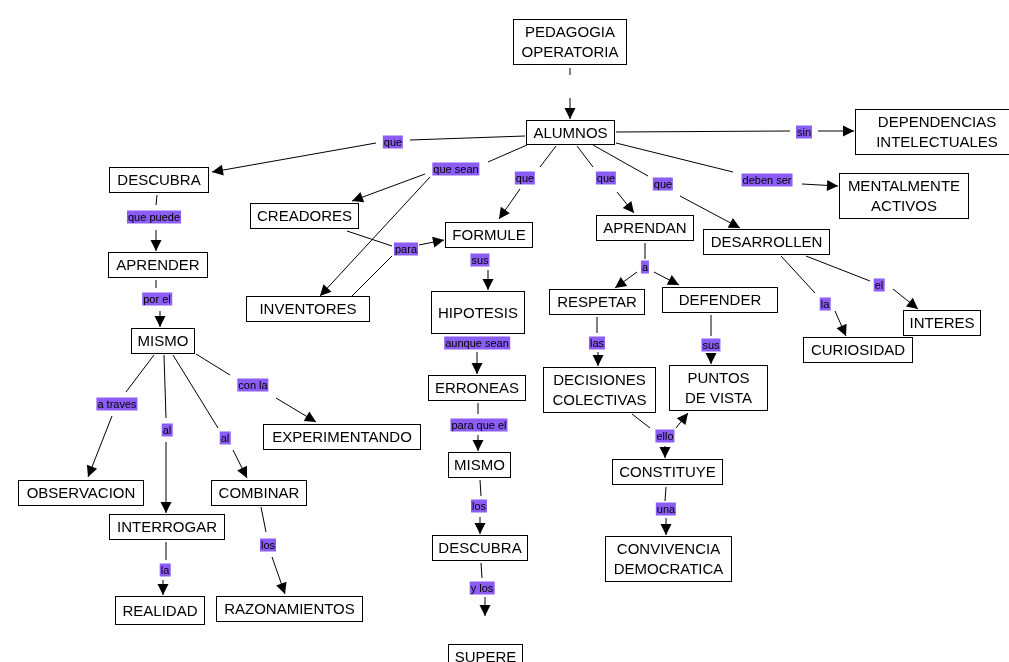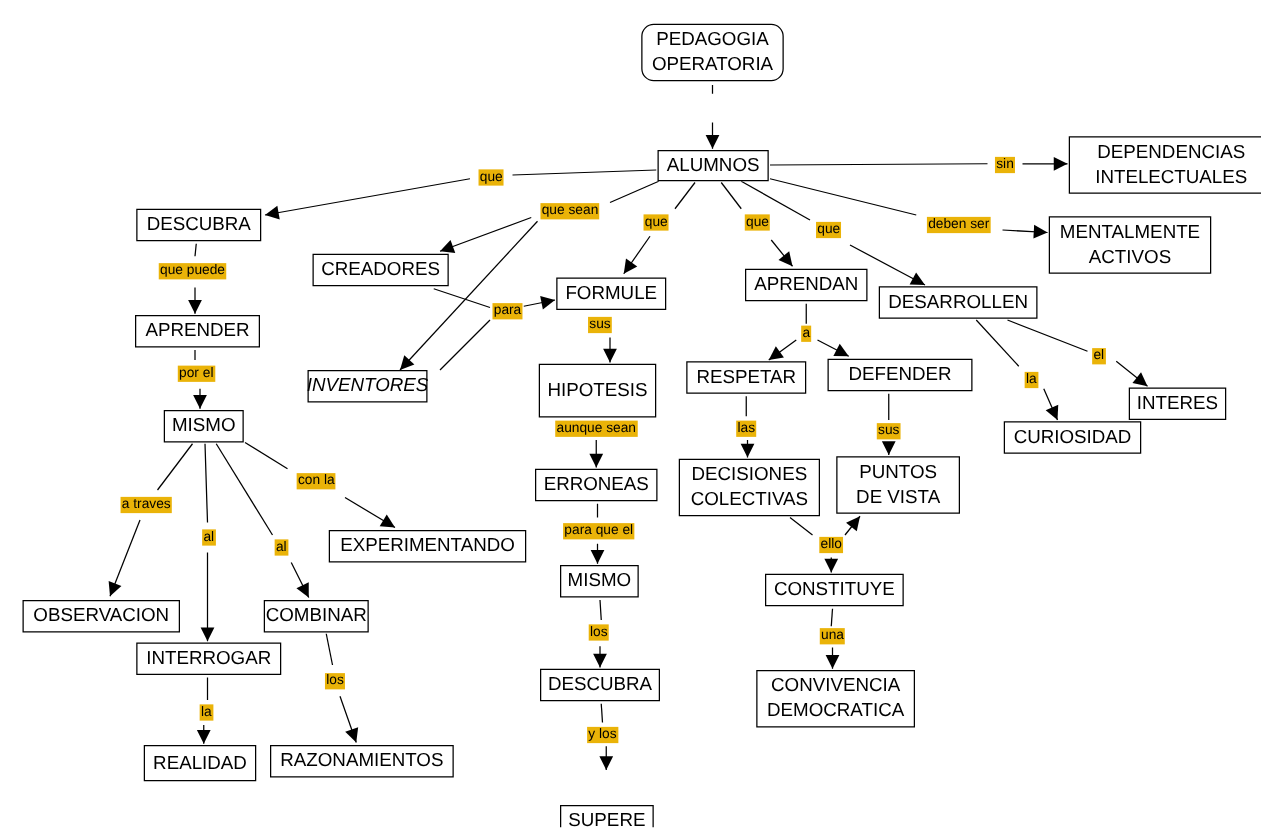--- a/index.html
+++ b/index.html
@@ -1,19 +1,19 @@
 <!DOCTYPE html>
 <html><head>
 <meta charset="utf-8">
 <style>
   html,body{margin:0;padding:0;background:#ffffff;}
   #stage{position:relative;width:1009px;height:662px;background:#ffffff;overflow:hidden;font-family:"Liberation Sans","DejaVu Sans",sans-serif;}
   #edges{position:absolute;left:0;top:0;width:1009px;height:662px;}
   .node{position:absolute;border:1px solid #000;background:#fff;color:#000;font-size:15px;line-height:20px;text-align:center;padding:0 4px;box-sizing:border-box;white-space:pre;display:flex;align-items:center;justify-content:center;}
-  .lbl{position:absolute;font-size:11px;color:#000;background:#eab308;white-space:nowrap;line-height:13px;padding:0 1px;transform:translate(-50%,-50%);}
+  .lbl{position:absolute;font-size:11px;color:#000;background:#8b5cf6;white-space:nowrap;line-height:13px;padding:0 1px;transform:translate(-50%,-50%);}
 </style>
 </head>
 <body>
 
 <div id="stage">
   <svg id="edges">
       <line x1="570" y1="68" x2="570" y2="75" stroke="#000" stroke-width="1"></line>
       <line x1="570" y1="98" x2="570" y2="119" stroke="#000" stroke-width="1"></line>
       <polygon points="570,119 575.5,108 564.5,108" fill="#000"></polygon>
       <line x1="616" y1="132" x2="790" y2="131" stroke="#000" stroke-width="1"></line>
@@ -101,40 +101,40 @@
       <line x1="666" y1="518" x2="666" y2="535" stroke="#000" stroke-width="1"></line>
       <polygon points="666,535 671.5,524 660.5,524" fill="#000"></polygon>
       <line x1="781" y1="256" x2="815" y2="293" stroke="#000" stroke-width="1"></line>
       <line x1="835" y1="311" x2="846" y2="336" stroke="#000" stroke-width="1"></line>
       <polygon points="846,336 846.6041079213991,323.7164722648865 836.5356425647486,328.1465970218126" fill="#000"></polygon>
       <line x1="806" y1="256" x2="870" y2="281" stroke="#000" stroke-width="1"></line>
       <line x1="893" y1="289" x2="918" y2="309" stroke="#000" stroke-width="1"></line>
       <polygon points="918,309 912.846265857676,297.83357602496466 905.9746203345773,306.423132928838" fill="#000"></polygon>
     </svg>
 
-  <div class="node" style="left:513px;top:19px;width:114px;height:46px;border-radius:10px;">PEDAGOGIA
+  <div class="node" style="left:513px;top:19px;width:114px;height:46px;">PEDAGOGIA
 OPERATORIA</div>
   <div class="node" style="left:526px;top:120px;width:89px;height:25px;">ALUMNOS</div>
   <div class="node" style="left:855px;top:109px;width:164px;height:46px;">DEPENDENCIAS
 INTELECTUALES</div>
   <div class="node" style="left:839px;top:173px;width:130px;height:46px;">MENTALMENTE
 ACTIVOS</div>
 
   <div class="node" style="left:109px;top:167px;width:100px;height:26px;">DESCUBRA</div>
   <div class="node" style="left:108px;top:252px;width:100px;height:26px;">APRENDER</div>
   <div class="node" style="left:131px;top:328px;width:64px;height:26px;">MISMO</div>
   <div class="node" style="left:18px;top:480px;width:126px;height:26px;">OBSERVACION</div>
   <div class="node" style="left:109px;top:514px;width:116px;height:26px;">INTERROGAR</div>
   <div class="node" style="left:115px;top:596px;width:90px;height:29px;">REALIDAD</div>
-  <div class="node" style="left:211px;top:480px;width:84px;height:26px;">COMBINAR</div>
+  <div class="node" style="left:211px;top:480px;width:96px;height:26px;">COMBINAR</div>
   <div class="node" style="left:216px;top:596px;width:147px;height:26px;">RAZONAMIENTOS</div>
   <div class="node" style="left:263px;top:424px;width:158px;height:26px;">EXPERIMENTANDO</div>
 
   <div class="node" style="left:250px;top:203px;width:109px;height:26px;">CREADORES</div>
-  <div class="node" style="left:246px;top:296px;width:96px;height:26px;font-style:italic;">INVENTORES</div>
+  <div class="node" style="left:246px;top:296px;width:124px;height:26px;">INVENTORES</div>
 
   <div class="node" style="left:445px;top:222px;width:88px;height:26px;">FORMULE</div>
   <div class="node" style="left:431px;top:291px;width:94px;height:43px;">HIPOTESIS</div>
   <div class="node" style="left:428px;top:375px;width:98px;height:26px;">ERRONEAS</div>
   <div class="node" style="left:448px;top:452px;width:63px;height:26px;">MISMO</div>
   <div class="node" style="left:432px;top:535px;width:96px;height:26px;">DESCUBRA</div>
   <div class="node" style="left:448px;top:617px;width:75px;height:26px;margin-top:27px;">SUPERE</div>
 
   <div class="node" style="left:596px;top:215px;width:98px;height:26px;">APRENDAN</div>
   <div class="node" style="left:549px;top:289px;width:96px;height:26px;">RESPETAR</div>

